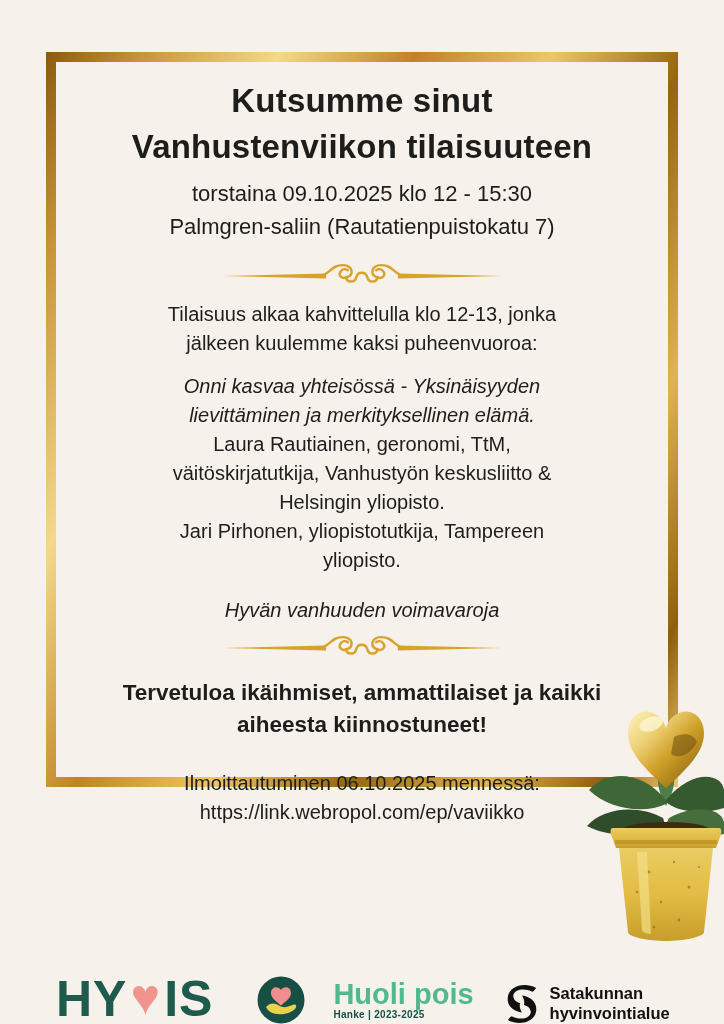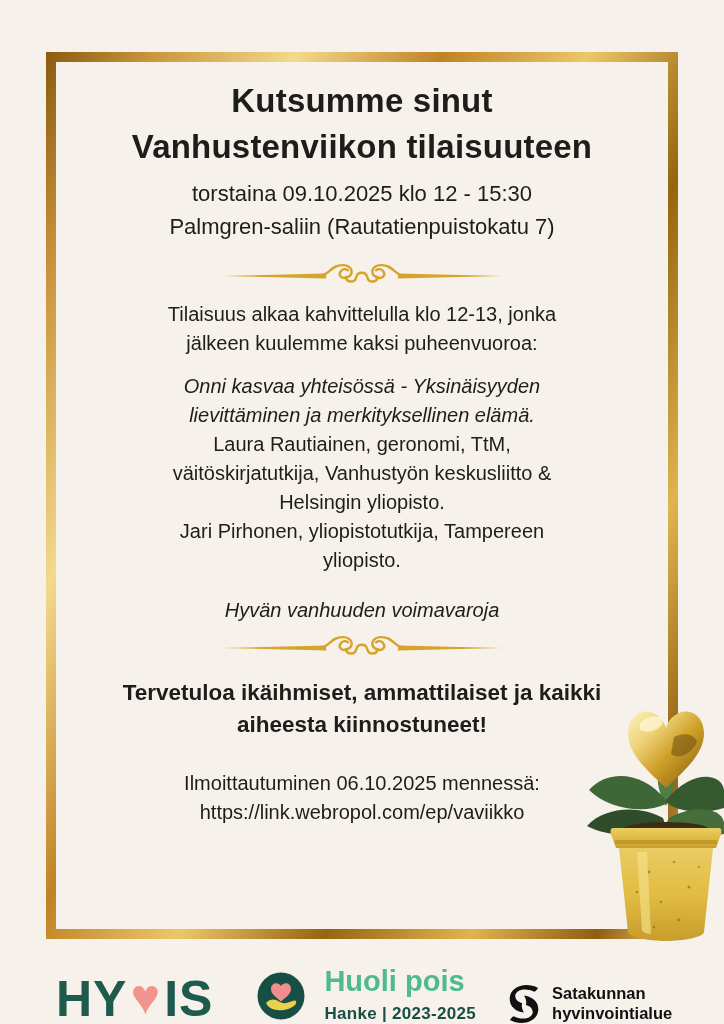--- a/index.html
+++ b/index.html
@@ -2,21 +2,21 @@
 <html><head>
 <meta charset="utf-8">
 <style>
   html,body{margin:0;padding:0;}
   body{
     width:724px;height:1024px;position:relative;overflow:hidden;
     background:#f6f1eb;color:#1d1d1b;
     font-family:"Liberation Sans", sans-serif;
   }
   .frame{
-    position:absolute;left:46px;top:52px;width:632px;height:887px;
+    position:absolute;left:46px;top:52px;width:632px;height:735px;
     box-sizing:border-box;padding:10px;z-index:1;
     background:linear-gradient(115deg,
       #8a5a10 0%,#c9943a 10%,#f3d98c 24%,#c08324 38%,
       #ecc768 52%,#96650f 66%,#e0b44e 80%,#8f5e10 92%,#eec973 100%);
   }
   .frame-inner{
     width:100%;height:100%;box-sizing:border-box;background:#f6f1eb;
     text-align:center;padding-top:16px;
   }
   .pre{white-space:pre-line;}
@@ -32,25 +32,25 @@
   .welcome{margin:12px auto 0;font-size:22.5px;font-weight:700;line-height:1.42;max-width:560px;}
   .registration{margin-top:28px;}
   .plant{position:absolute;right:0;top:682px;width:145px;height:260px;z-index:5;}
   footer{
     position:absolute;left:0;bottom:0;width:724px;height:96px;
     display:flex;align-items:flex-end;z-index:2;
   }
   .hyvis{margin-left:56px;display:flex;align-items:center;
     font-size:50px;font-weight:700;color:#1e5b4c;letter-spacing:1px;line-height:1;}
   .hyvis .heart{color:#f2948e;font-size:50px;margin:0 3px;line-height:1;transform:translateY(-2px);}
-  .huolipois{margin-left:44px;display:flex;align-items:center;gap:19px;}
+  .huolipois{margin-left:44px;display:flex;align-items:center;gap:28px;}
   .hp-icon{width:48px;height:48px;flex:0 0 auto;}
   .hp-text{text-align:left;}
   .hp-name{font-size:29px;font-weight:600;color:#4fba8e;line-height:1;}
-  .hp-sub{font-size:17px;font-weight:700;color:#174f44;margin-top:8px;letter-spacing:.3px;}
+  .hp-sub{font-size:10px;font-weight:700;color:#174f44;margin-top:0;letter-spacing:.3px;}
   .satakunta{margin-left:30px;display:flex;align-items:center;gap:10px;}
   .sk-icon{width:36px;height:40px;flex:0 0 auto;}
   .sk-text{font-size:16.5px;font-weight:700;line-height:1.2;color:#111;text-align:left;}
   .defs-hidden{position:absolute;width:0;height:0;overflow:hidden;}
 </style>
 </head>
 <body>
 
 <svg class="defs-hidden" aria-hidden="true">
   <defs>

